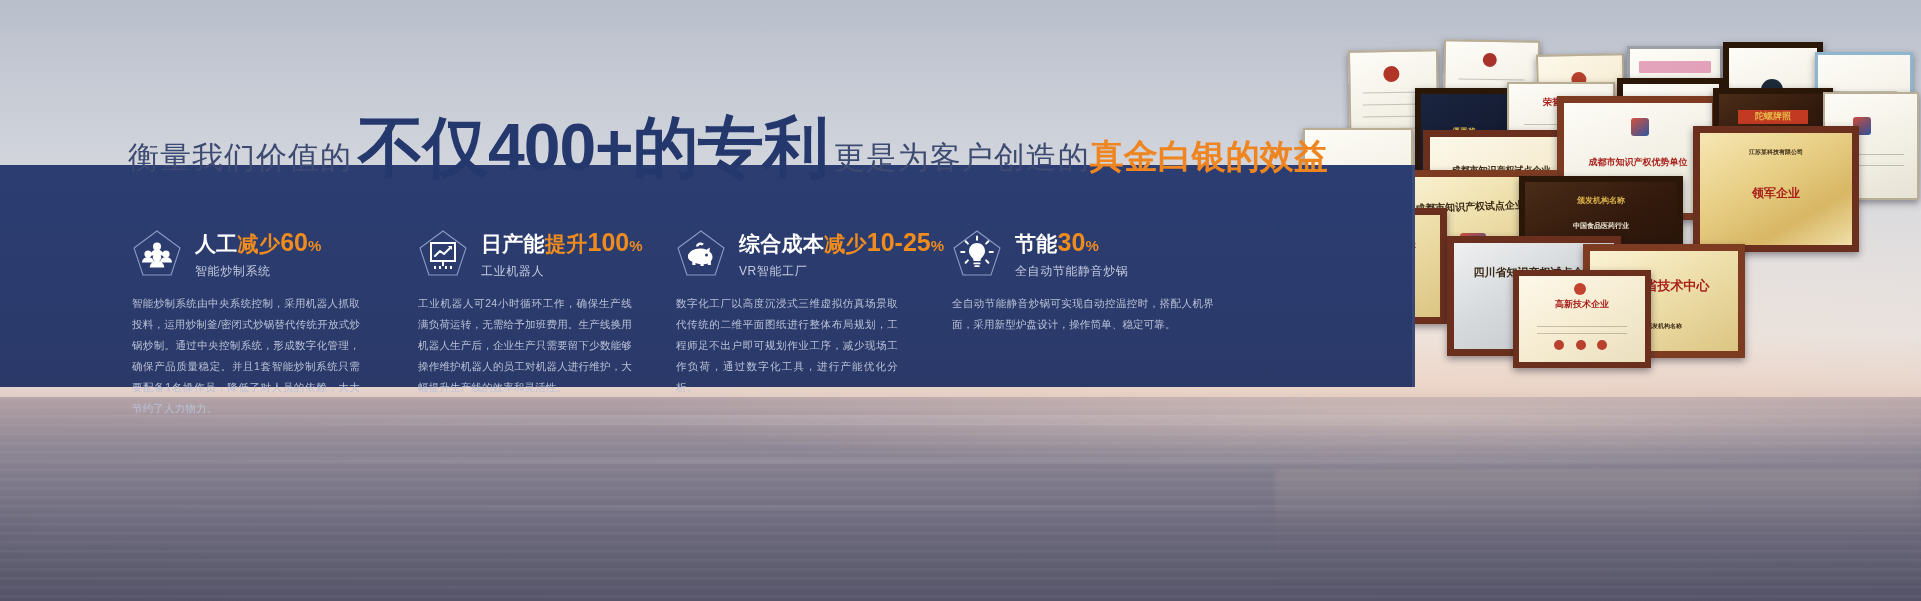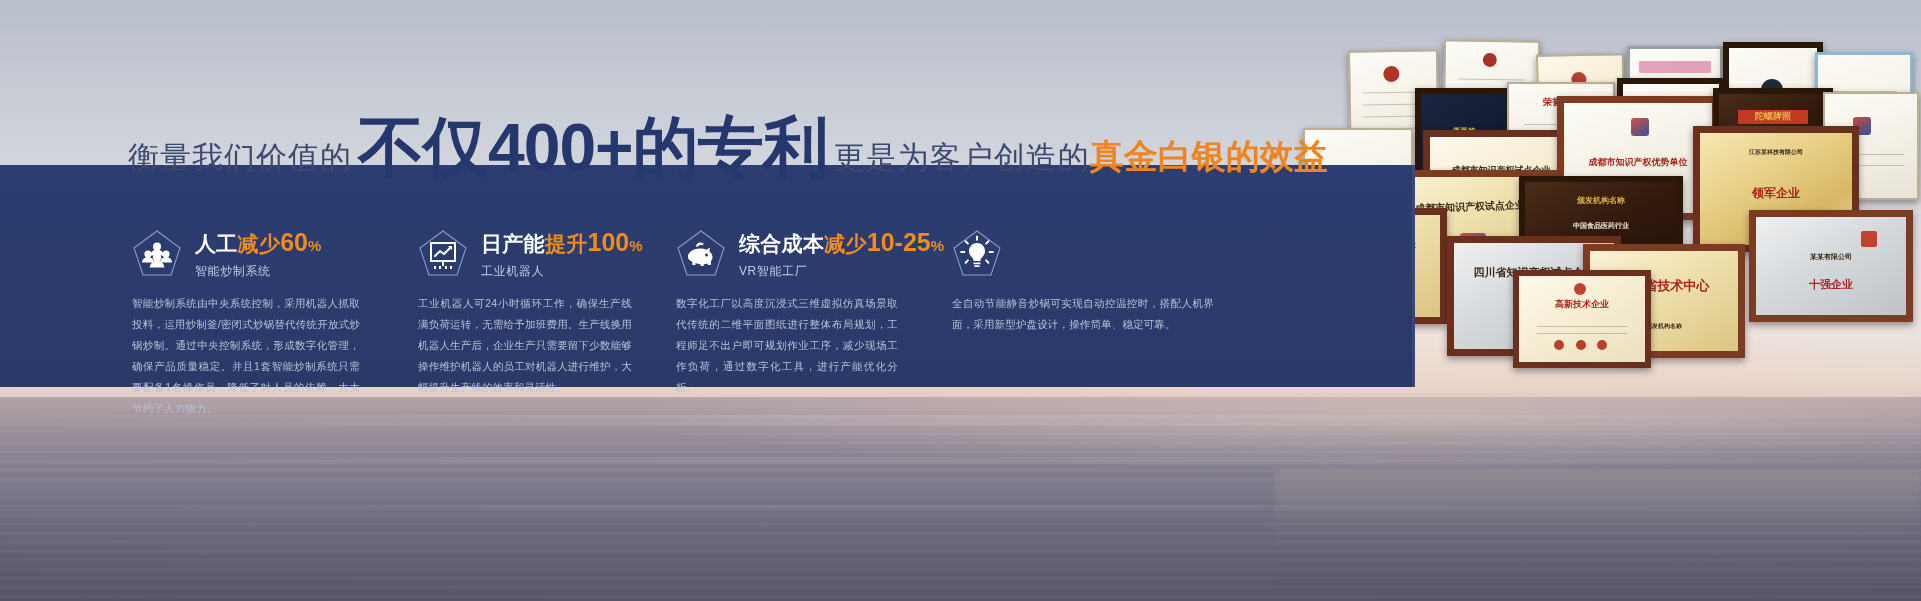--- a/index.html
+++ b/index.html
@@ -296,25 +296,20 @@
     <div class="cert-txt t-white" style="top:34%;font-size:7px;">中国食品医药行业</div>
     <div class="cert-txt t-gold" style="top:52%;font-size:12px;">十佳系统集成商</div>
     <div class="cert-txt t-white" style="top:74%;font-size:6px;">颁发单位</div>
   </div>
 
   <div class="cert p-gold2 frm-wood" style="left:6px;top:168px;width:152px;height:102px;">
     <div class="cert-txt t-red" style="top:26%;font-size:8px;">四川省用变复合调味品联合体</div>
     <div class="cert-txt t-red" style="top:52%;font-size:9px;">工程技术研究中心</div>
   </div>
 
-  <div class="cert p-silver frm-wood2" style="left:474px;top:170px;width:150px;height:98px;">
-    <div class="seal" style="left:70%;top:14%;width:16px;height:16px;background:#c2432f;border-radius:2px;"></div>
-    <div class="cert-txt t-dark" style="top:38%;font-size:7px;">某某有限公司</div>
-    <div class="cert-txt t-red" style="top:62%;font-size:11px;">十强企业</div>
-  </div>
 
   <div class="cert p-silver frm-wood" style="left:172px;top:196px;width:160px;height:106px;">
     <div class="cert-txt t-dark" style="top:22%;font-size:11px;">四川省知识产权试点企业</div>
     <div class="seal" style="left:42%;top:52%;width:26px;height:26px;background:linear-gradient(140deg,#cf4a38,#2e54a0);border-radius:3px;"></div>
   </div>
 
   <div class="cert p-gold2 frm-wood2" style="left:308px;top:204px;width:148px;height:100px;">
     <div class="cert-txt t-red" style="top:28%;font-size:13px;">四川省技术中心</div>
     <div class="cert-txt t-dark" style="top:72%;font-size:6px;">颁发机构名称</div>
   </div>
@@ -425,18 +420,22 @@
               <line x1="25" y1="7.5" x2="25" y2="10.8"></line>
               <line x1="13.6" y1="12.3" x2="15.9" y2="14.6"></line>
               <line x1="36.4" y1="12.3" x2="34.1" y2="14.6"></line>
               <line x1="9.2" y1="23" x2="12.4" y2="23"></line>
               <line x1="40.8" y1="23" x2="37.6" y2="23"></line>
               <line x1="13.6" y1="33.7" x2="15.9" y2="31.4"></line>
               <line x1="36.4" y1="33.7" x2="34.1" y2="31.4"></line>
             </g>
           </svg>
         </div>
+        <div class="f-text">
+          <div class="f-title"><span>节能</span><span class="accent"></span><span class="num">30</span><span class="pct">%</span></div>
+          <div class="f-sub">全自动节能静音炒锅</div>
+        </div>
       </div>
       <div class="f-body">全自动节能静音炒锅可实现自动控温控时，搭配人机界面，采用新型炉盘设计，操作简单、稳定可靠。</div>
     </div>
 
   </div>
 </div>
 
 </body></html>

